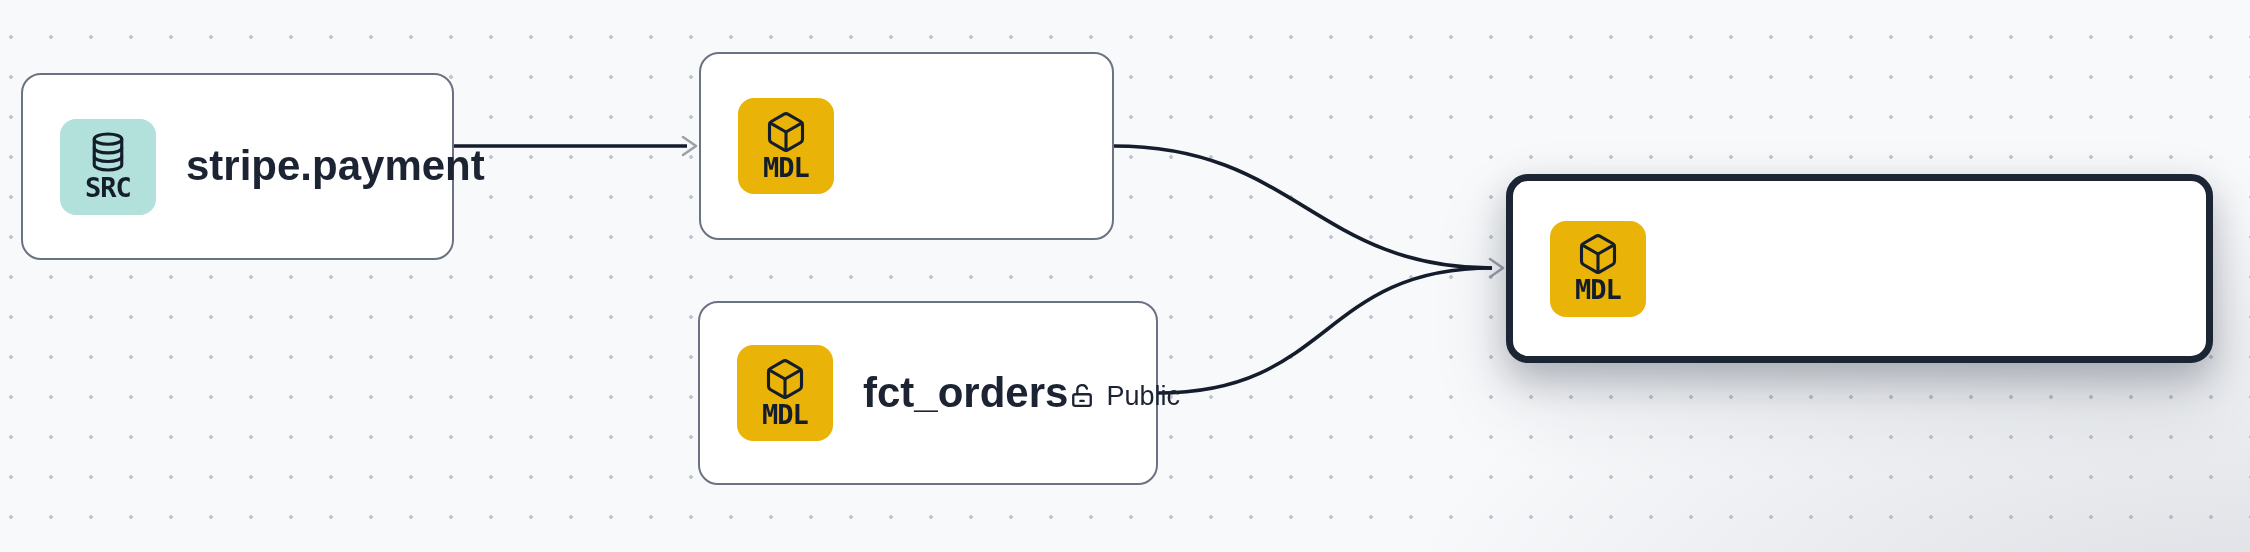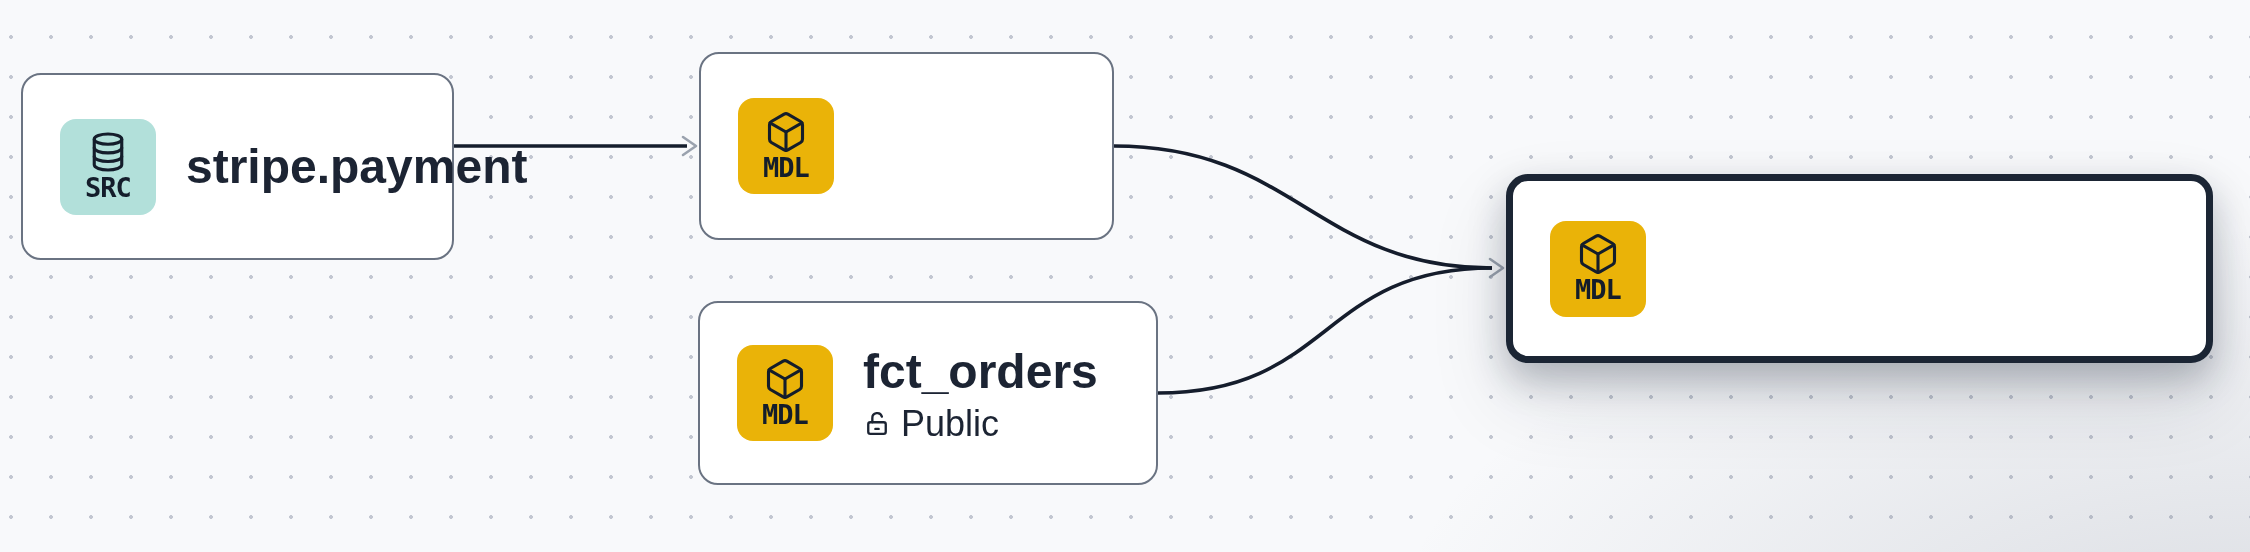--- a/index.html
+++ b/index.html
@@ -44,26 +44,26 @@
   }
   .badge.src{background:#b2e0da;}
   .badge.mdl{background:#eab308;}
   .badge svg{width:44px;height:44px;display:block;}
   .badge-label{
     margin-top:0px;
     font-family:"DejaVu Sans Mono", monospace;
     font-size:27px;font-weight:600;letter-spacing:-1px;color:#141d2b;line-height:1.05;
   }
   .node-title{
-    font-size:48px;font-weight:600;color:#1c2433;line-height:1.15;white-space:nowrap;
+    font-size:42px;font-weight:600;color:#1c2433;line-height:1.15;white-space:nowrap;
   }
-  .text-col{display:flex;flex-direction:column;justify-content:center;}
+  .text-col{display:flex;flex-direction:row;justify-content:center;}
   .access-row{
     display:flex;align-items:center;gap:10px;margin-top:7px;
-    font-size:36px;font-weight:400;color:#1c2433;line-height:1;
+    font-size:27px;font-weight:400;color:#1c2433;line-height:1;
   }
   .access-row svg{width:28px;height:28px;display:block;}
 </style>
 </head>
 <body>
 
 <div class="canvas"></div>
 
 <svg class="edges" width="2250" height="552" viewBox="0 0 2250 552">
   <path class="edge" d="M454 146 H 687"></path>

